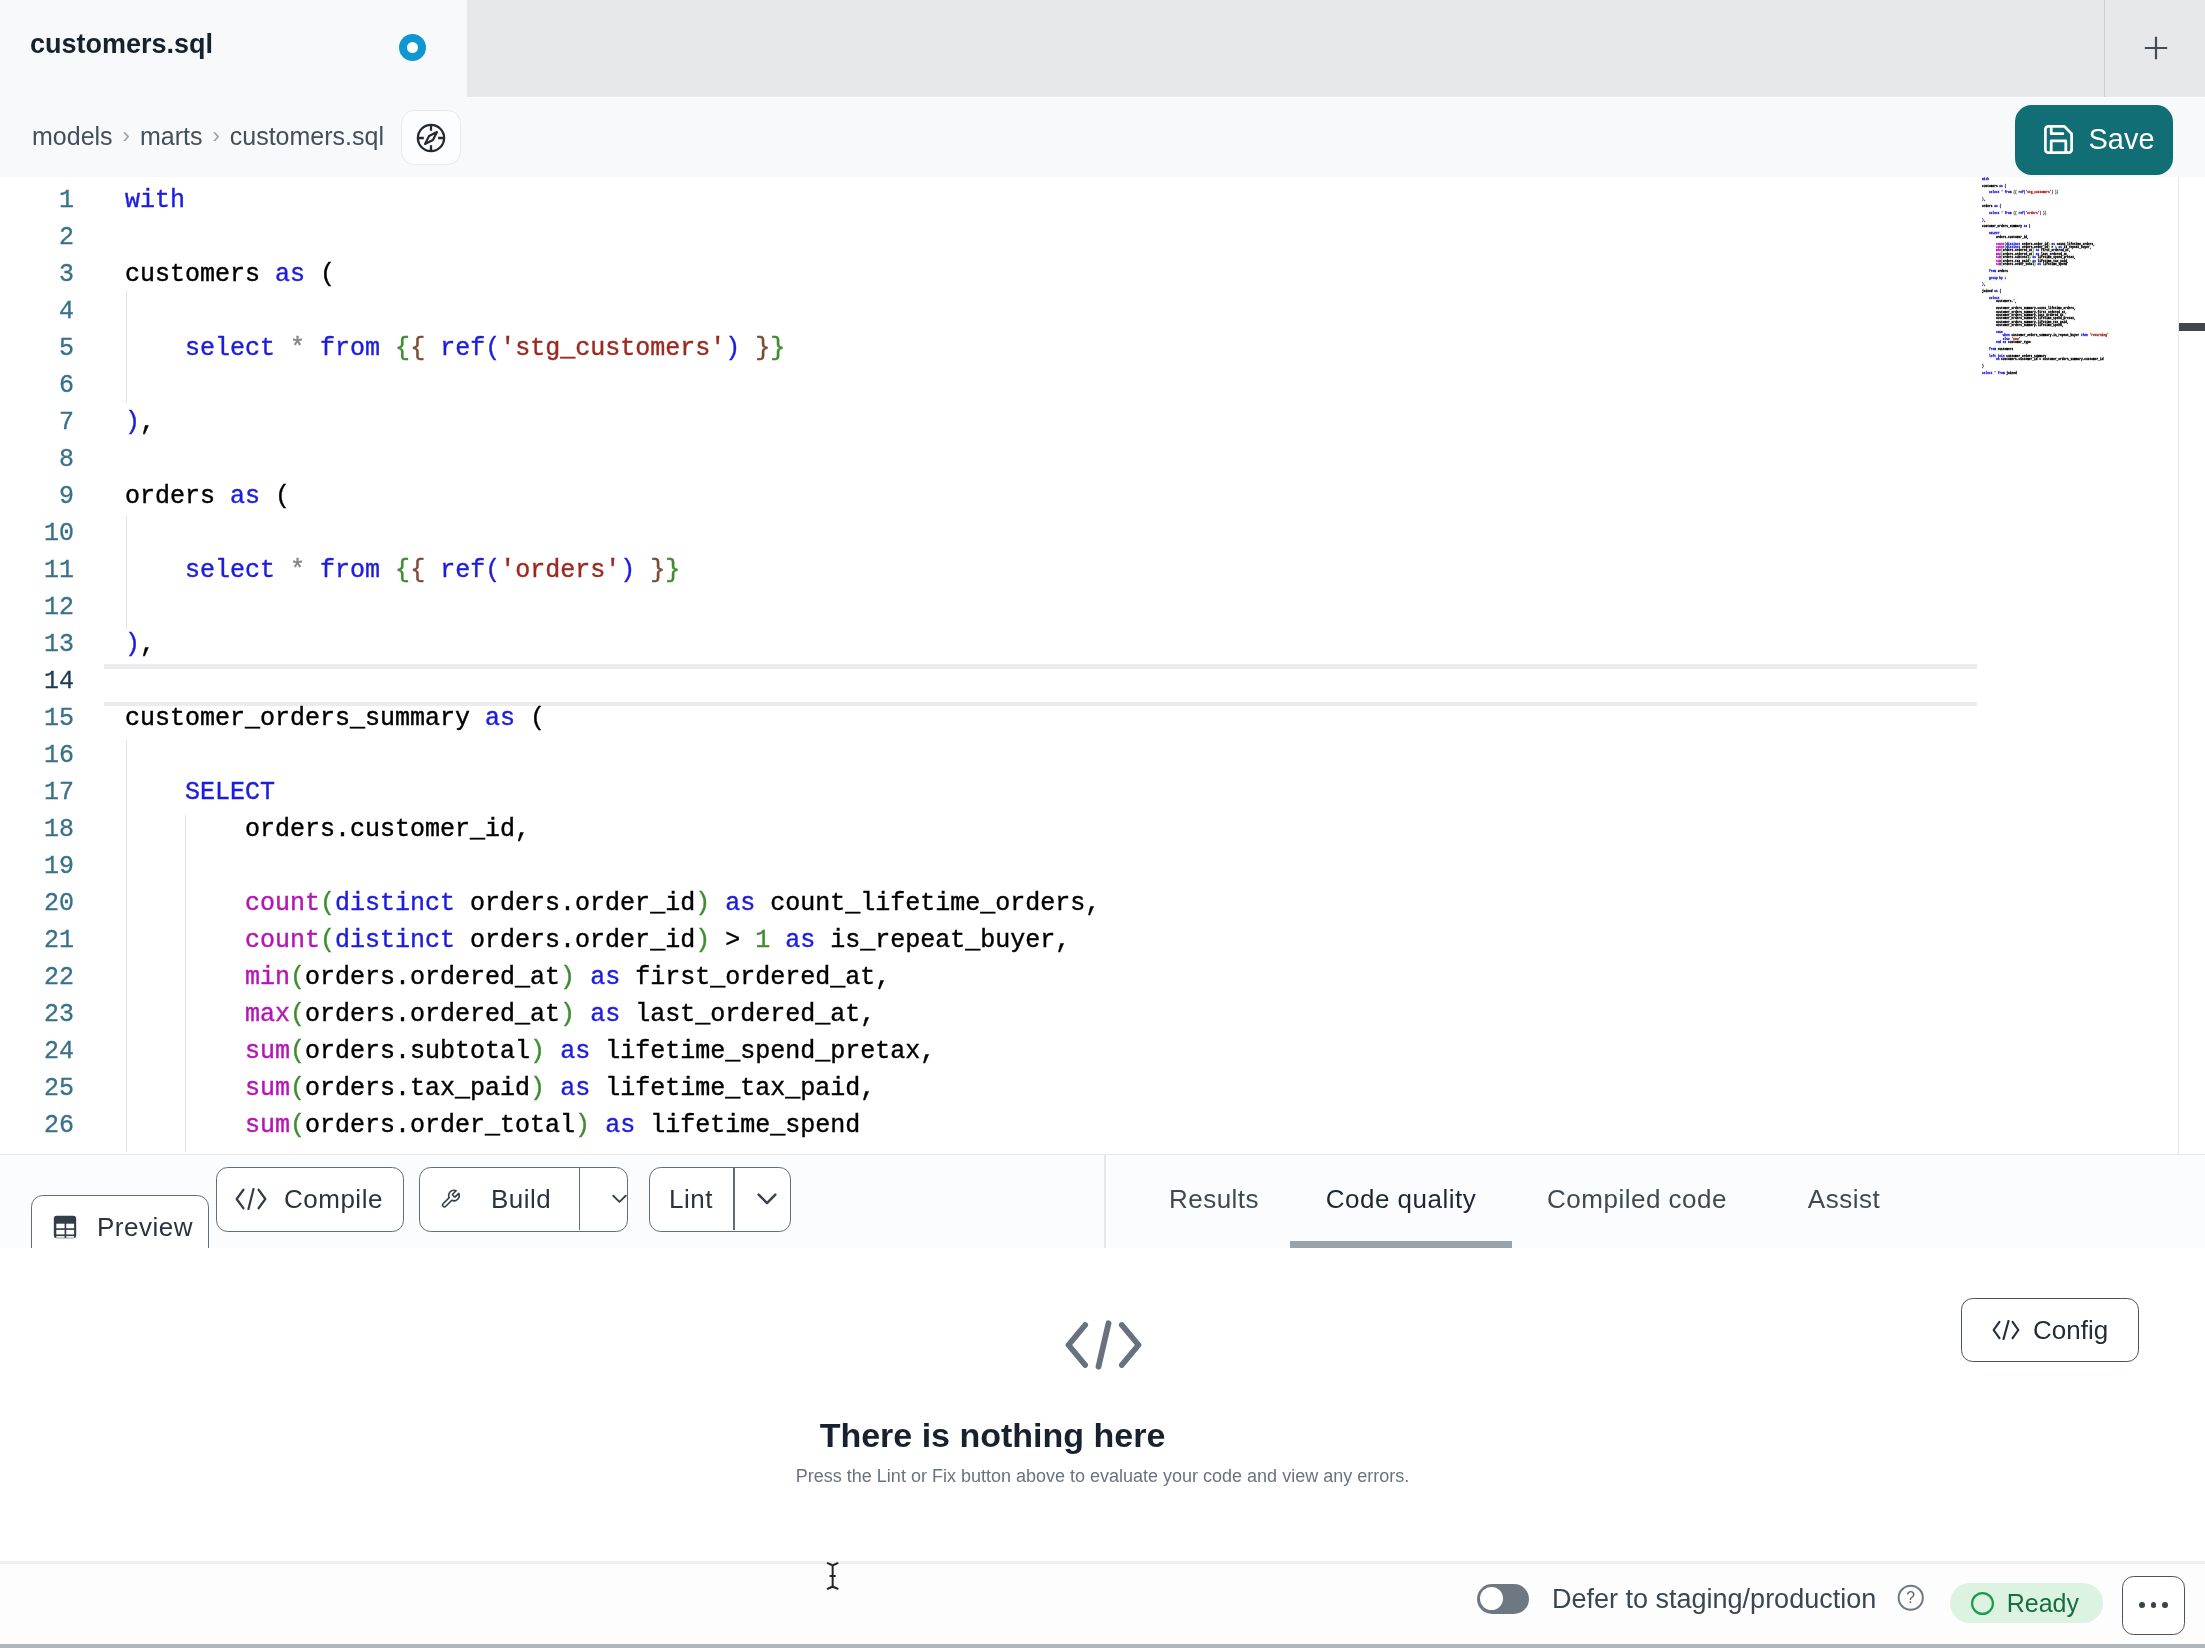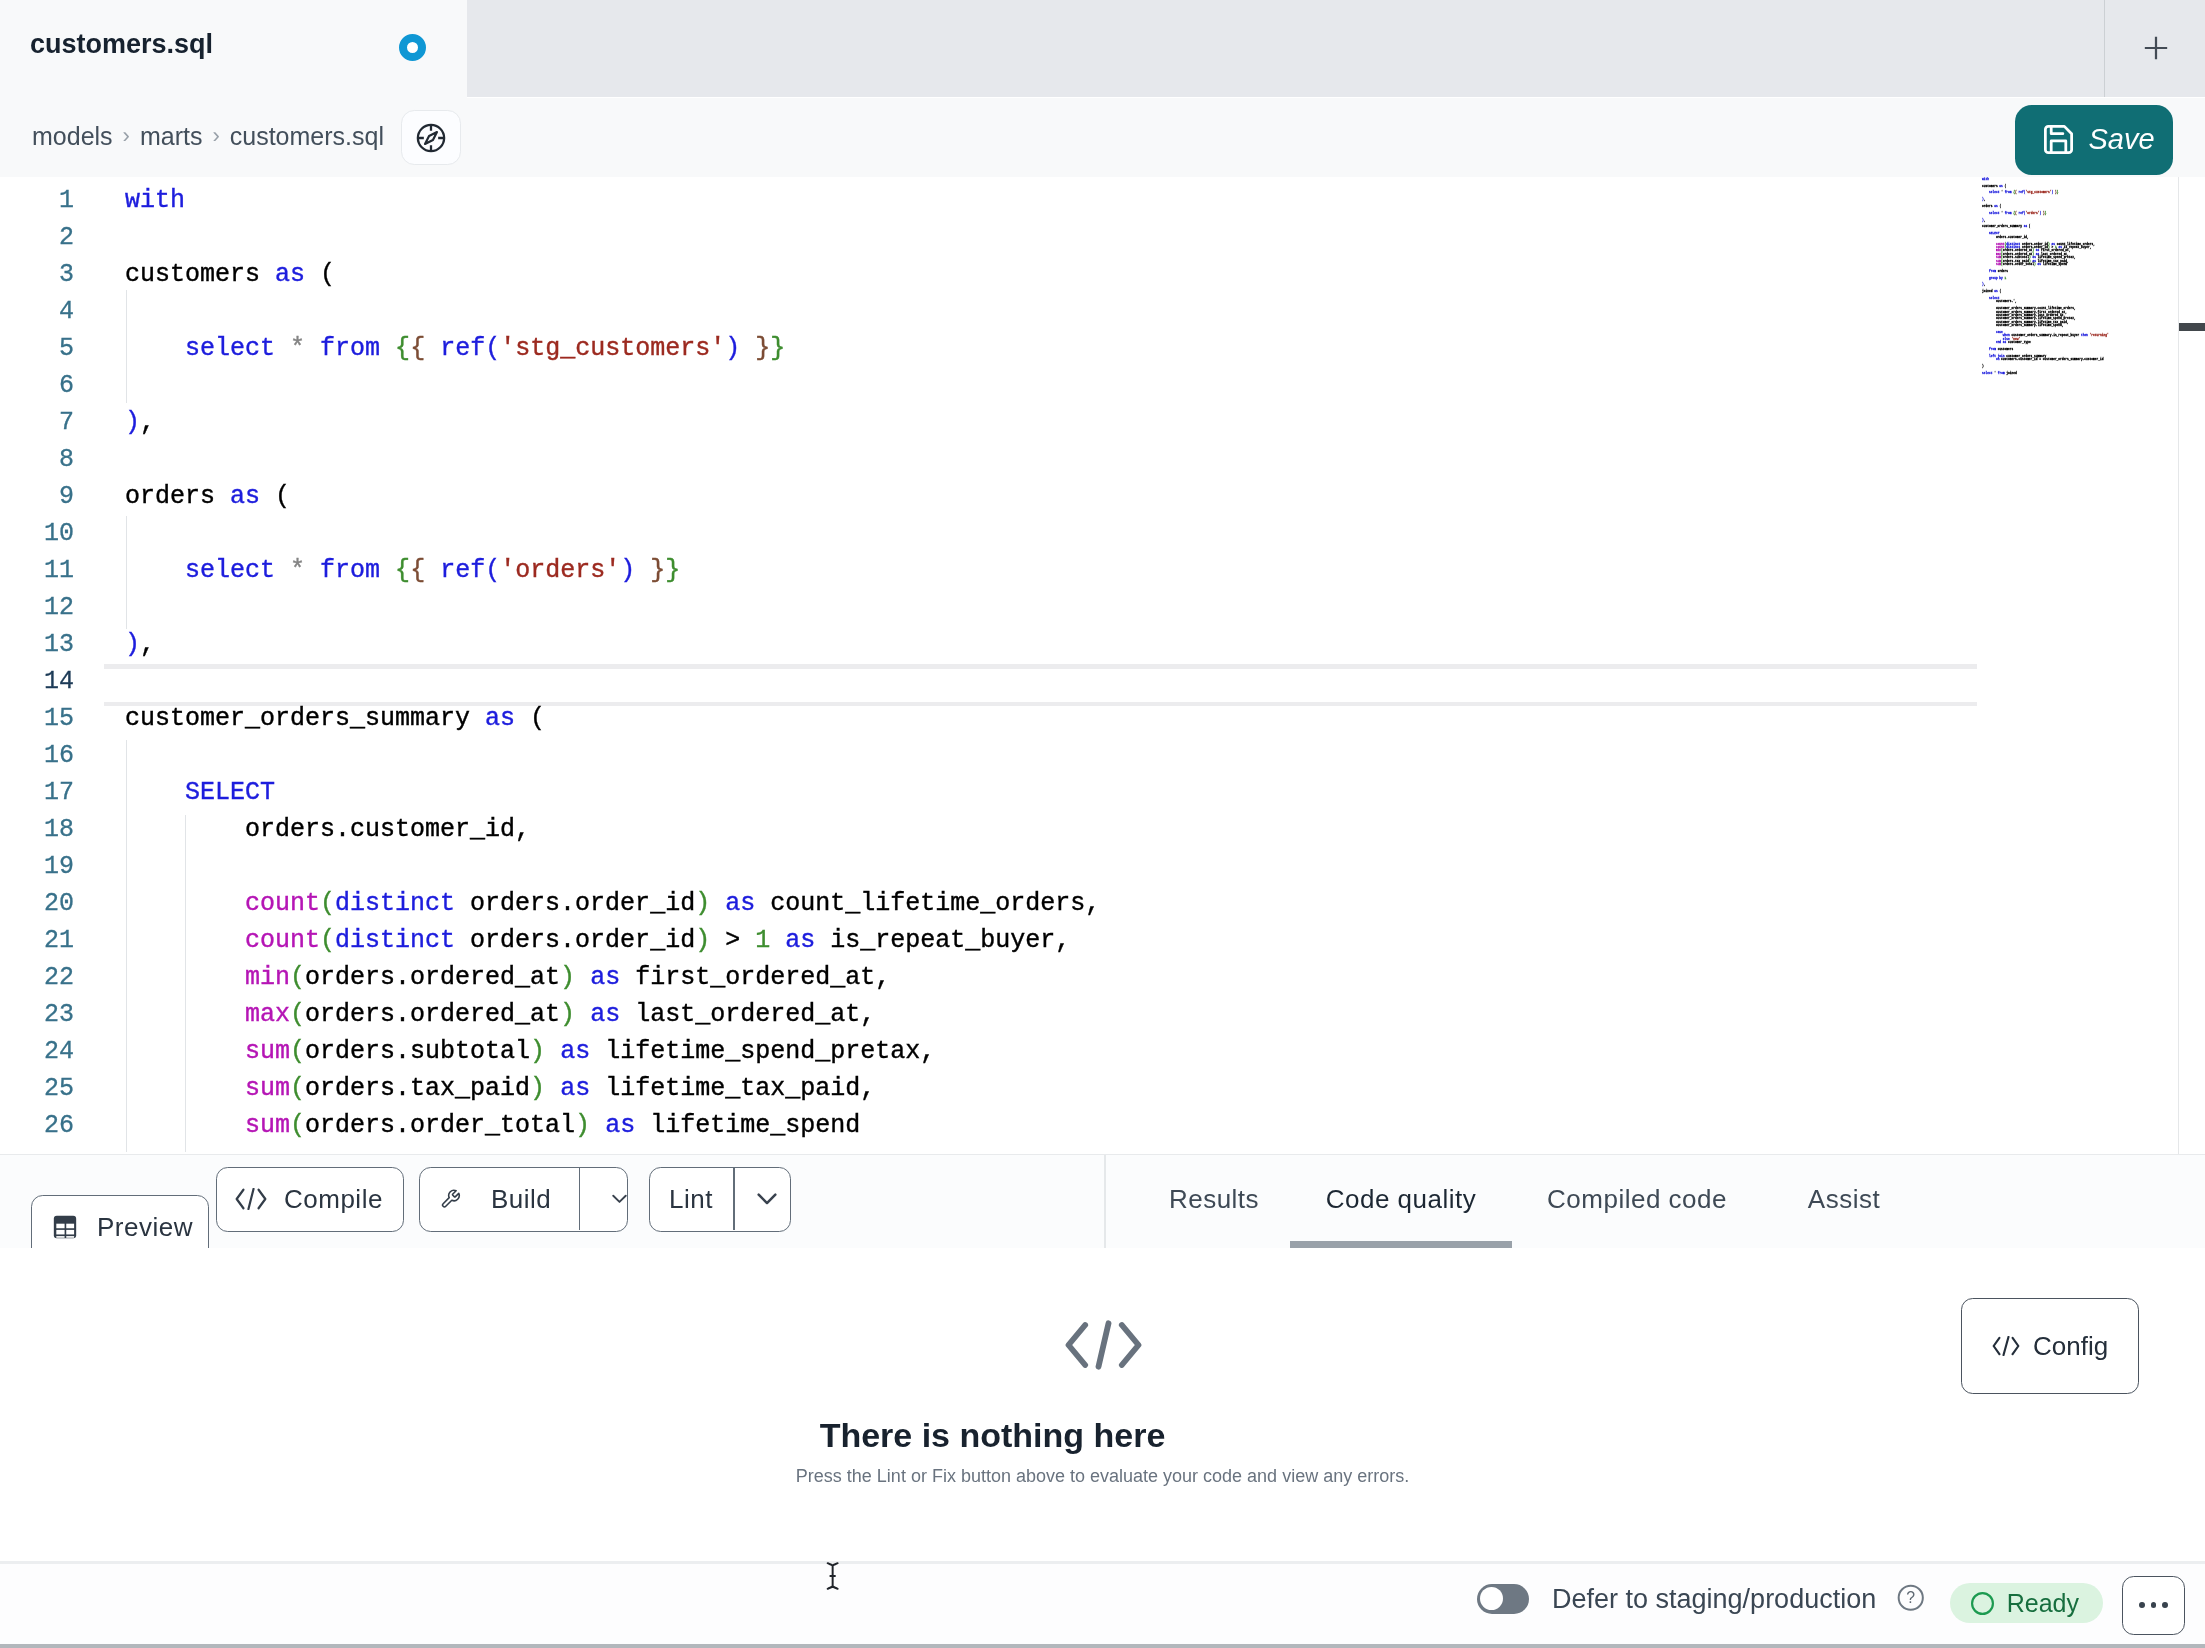--- a/index.html
+++ b/index.html
@@ -13,21 +13,21 @@
   #tabbar{left:0;top:0;width:2205px;height:97px;background:#e6e8ec;}
   #tab{position:absolute;left:0;top:0;width:467px;height:98px;background:#f8f9fa;}
   #tabtitle{position:absolute;left:30px;top:29px;font-size:27px;line-height:30px;font-weight:bold;color:#17222f;}
   #dot{position:absolute;left:399px;top:34px;width:27px;height:27px;background:#fff;border:8.3px solid #0f97d4;border-radius:50%;}
   #tabv2{position:absolute;left:2104px;top:0;width:0.8px;height:97px;background:#ccd0d4;}
 
   #crumb{left:0;top:98px;width:2205px;height:79px;background:#f8f9fa;}
   #crumbtext{position:absolute;left:32px;top:24px;font-size:25px;line-height:28px;color:#434f5b;}
   .sep{color:#99a1a9;font-size:22px;padding:0 10px;position:relative;top:-1.7px;}
   #compassbtn{position:absolute;left:401px;top:11.7px;width:60px;height:55px;border:1.7px solid #e7eaed;border-radius:13.3px;background:#fcfdff;}
-  #savebtn{position:absolute;left:2015px;top:6.7px;width:158px;height:70px;border-radius:16.7px;background:#106e74;display:flex;align-items:center;padding-left:26px;font-style:italic;}
+  #savebtn{position:absolute;left:2015px;top:6.7px;width:158px;height:70px;border-radius:16.7px;background:#106e74;display:flex;align-items:center;padding-left:26px;}
   #savebtn span{color:#fff;font-size:29px;margin-left:12.5px;}
 
   #editor{left:0;top:177px;width:2205px;height:977px;background:#fff;overflow:hidden;}
   #curline{position:absolute;left:104px;top:487px;width:1873px;height:42px;border-top:5px solid #ececee;border-bottom:4.2px solid #ececee;}
   #gutter{position:absolute;left:0;top:4.6px;width:74px;text-align:right;font-size:25px;line-height:37px;color:#38718a;-webkit-text-stroke:0.3px;}
   #gutter .cur{color:#1d3b57;}
   #code{position:absolute;left:125px;top:4.6px;font-size:25px;line-height:37px;color:#000;-webkit-text-stroke:0.4px;}
   .guide{position:absolute;width:0.8px;background:#e1e4e7;}
   #minimap{position:absolute;left:1982px;top:0.8px;font-size:2.9px;line-height:3.4px;color:#000;-webkit-text-stroke:0.3px;}
   #sbline{position:absolute;left:2178px;top:0;width:0.8px;height:977px;background:#e5e7e9;}
@@ -37,21 +37,21 @@
   .btn{position:absolute;top:11.7px;height:65px;border:1.7px solid #626d79;border-radius:11.7px;background:#fff;display:flex;align-items:center;color:#2a3440;font-size:26px;letter-spacing:0.5px;white-space:nowrap;}
   .btn .dvd{width:1.7px;height:62px;background:#626d79;}
   #tbdvd{position:absolute;left:1104px;top:0;width:1.7px;height:93px;background:#e5e8ea;}
   .rtab{position:absolute;top:30px;font-size:26px;letter-spacing:0.5px;line-height:28px;color:#3e4955;transform:translateX(-50%);white-space:nowrap;}
   .rtab.on{color:#1c2733;font-weight:normal;}
   #underline{position:absolute;left:1290px;top:86px;width:222px;height:7.5px;background:#99a1a9;}
 
   #results{left:0;top:1248px;width:2205px;height:316px;background:#fff;}
   #emptytitle{position:absolute;left:0;top:173px;width:1985px;text-align:center;font-size:34px;line-height:28px;font-weight:bold;color:#18222e;}
   #emptysub{position:absolute;left:0;top:214px;width:2205px;text-align:center;font-size:18px;line-height:28px;color:#69737f;}
-  #configbtn{position:absolute;left:1961px;top:50px;width:178px;height:96px;border:1.7px solid #4b545f;border-radius:11.7px;background:#fff;display:flex;align-items:center;justify-content:center;font-size:26px;color:#242e3a;}
+  #configbtn{position:absolute;left:1961px;top:50px;width:178px;height:64px;border:1.7px solid #4b545f;border-radius:11.7px;background:#fff;display:flex;align-items:center;justify-content:center;font-size:26px;color:#242e3a;}
 
   #status{left:0;top:1564px;width:2205px;height:84px;background:#fdfdfe;}
   #toggle{position:absolute;left:1477px;top:20px;width:52px;height:30px;border-radius:15px;background:#6e7883;}
   #toggle i{position:absolute;left:3.3px;top:3.3px;width:23px;height:23px;border-radius:50%;background:#fff;}
   #deferlbl{position:absolute;left:1552px;top:21px;font-size:27px;line-height:28px;color:#3a4653;}
   #readypill{position:absolute;left:1950px;top:19px;width:153px;height:40px;border-radius:20px;background:#dbf3e0;display:flex;align-items:center;}
   #readypill span{color:#176e3e;font-size:25px;margin-left:11.7px;}
   #dotsbtn{position:absolute;left:2122px;top:11.7px;width:63px;height:59px;border:1.7px solid #4b545f;border-radius:11.7px;background:#fff;display:flex;align-items:center;justify-content:center;gap:5.8px;}
   #dotsbtn i{width:5.8px;height:5.8px;border-radius:50%;background:#39434e;}
   #btmline{left:0;top:1644px;width:2205px;height:4.2px;background:#b2b7bc;}

